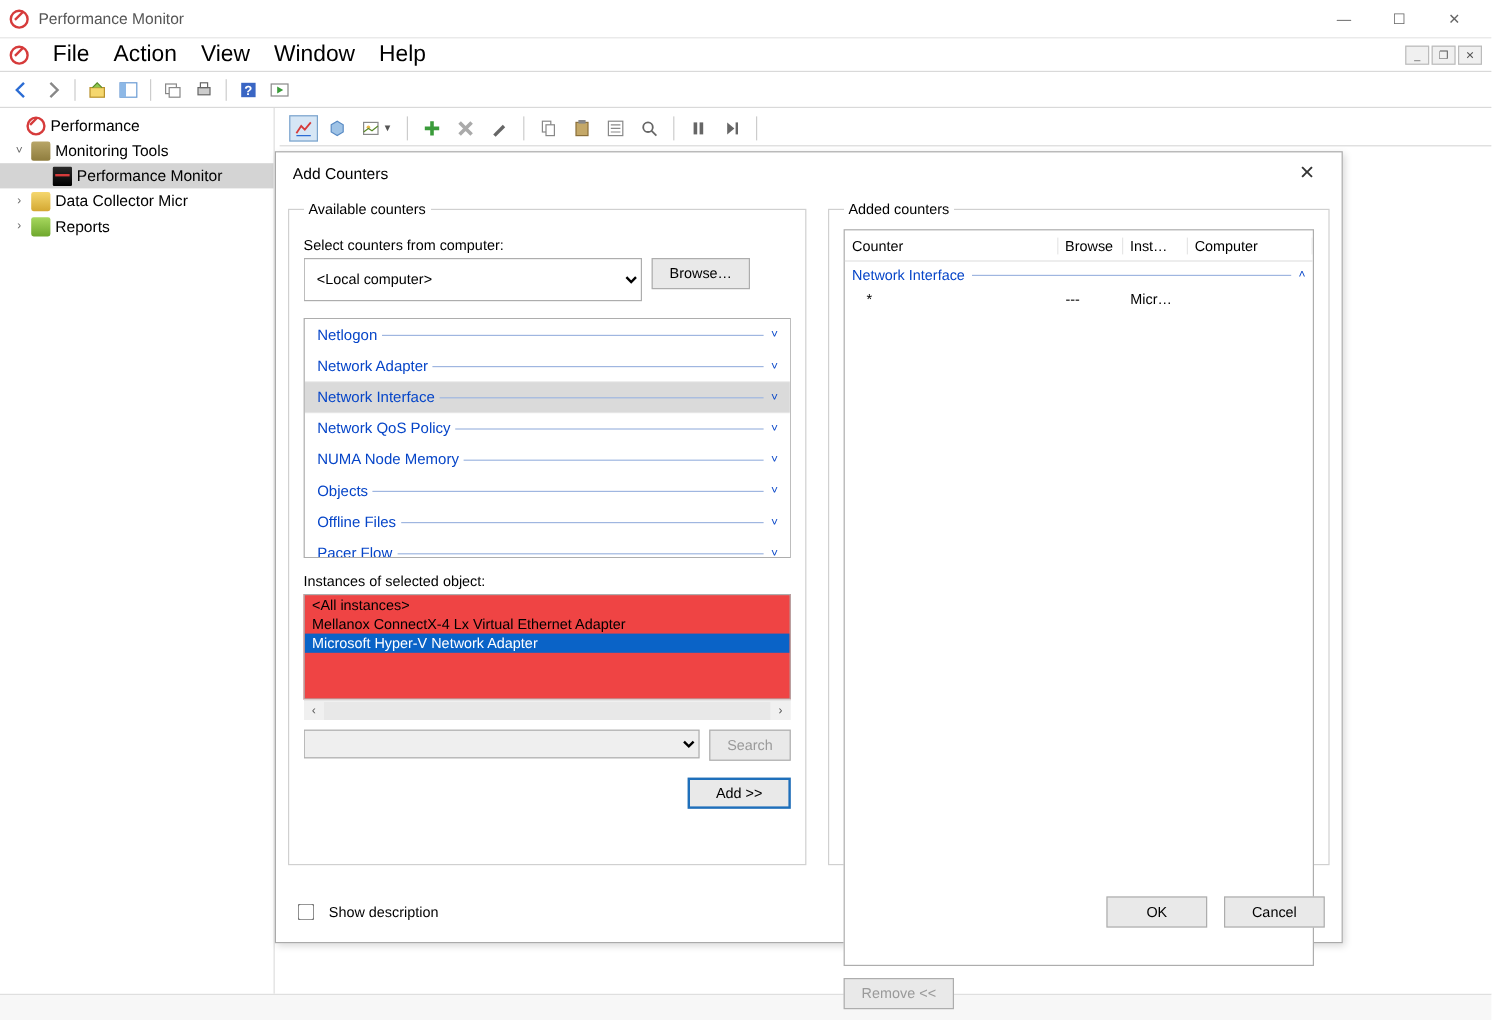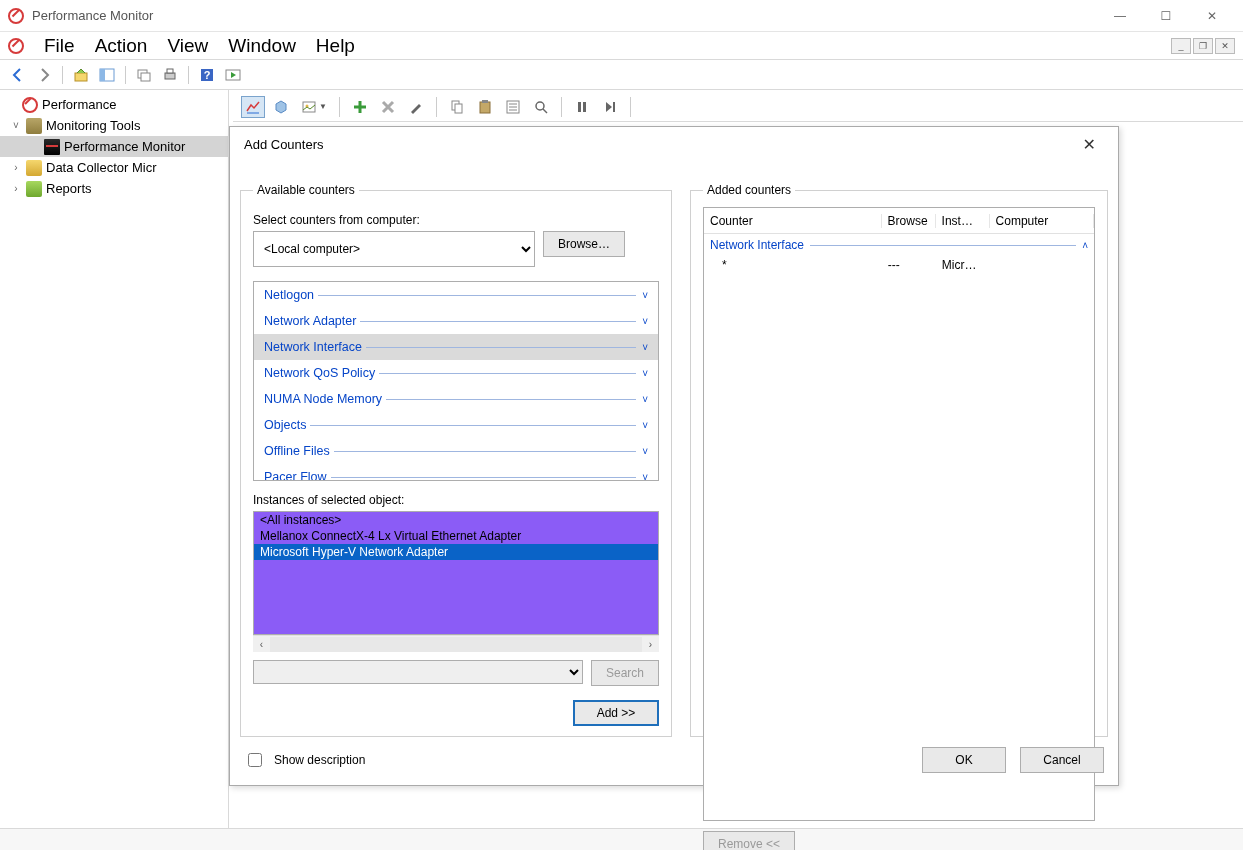--- a/index.html
+++ b/index.html
@@ -48,41 +48,41 @@
   
   .innertb { height:30px; border-bottom:1px solid #d9d9d9; display:flex; align-items:center; padding:0 8px; gap:4px; margin-left:4px; margin-top:2px;}
   .innertb .btn { width:24px; height:22px; display:flex; align-items:center; justify-content:center;}
   .innertb .btn.active { border:1px solid #7aa3cc; background:#d6e6f5;}
   .innertb .sep { width:1px; height:20px; background:#ccc; margin:0 4px;}
   
   
   .dialog { position:absolute; left:0px; top:36px; width:890px; height:660px; background:#fff; border:1px solid #aaa; box-shadow:2px 2px 6px rgba(0,0,0,0.15);}
   .dlg-title { height:34px; display:flex; align-items:center; padding:0 14px; font-size:13px; border-bottom:0;}
   .dlg-title .close { margin-left:auto; font-size:16px; color:#333; padding:4px 8px;}
-  .dlg-body { display:flex; padding:6px 10px 0 10px; gap:18px; height:560px;margin-top:16px;}
+  .dlg-body { display:flex; padding:6px 10px 0 10px; gap:18px; height:560px;}
   
   fieldset.group-box { border:1px solid #d0d0d0; padding:10px 12px 12px 12px; margin:0; position:relative;}
   fieldset.group-box > legend { font-size:12px; padding:0 4px; color:#000;}
   .left-col { width:432px;}
   .right-col { flex:1;}
   
   .label { font-size:12px; margin:6px 0 4px 0; display:block;}
   .combo { display:flex; gap:8px;}
   .combo select, .inline-select { height:36px; border:1px solid #adadad; background:#fff; font-size:12px; padding:0 6px; width:282px;}
   .btn-std { height:26px; border:1px solid #adadad; background:#e9e9e9; font-size:12px; padding:0 14px; cursor:pointer;}
   .btn-std:disabled { color:#9a9a9a;}
   .btn-primary { border:2px solid #1e6fbb; background:#e9e9e9;}
   
   .counter-list { border:1px solid #adadad; height:200px; margin-top:14px; overflow-y:scroll; background:#fff;}
   .counter-item { height:26px; display:flex; align-items:center; padding:0 10px; justify-content:space-between; font-size:12.5px; color:#0645c8; border-bottom:0;}
   .counter-item .caret { color:#0645c8; font-size:10px;}
   .counter-item .line { flex:1; border-bottom:1px solid #9fb6e0; margin:0 6px 0 4px; height:0;}
   .counter-item.selected { background:#dadada;}
   
-  .instance-list { border:1px solid #adadad; height:124px; margin-top:4px; background:#8b5cf6; overflow:auto; font-size:12px;}
+  .instance-list { border:1px solid #adadad; height:88px; margin-top:4px; background:#ef4444; overflow:auto; font-size:12px;}
   .instance-item { padding:1px 6px;}
   .instance-item.selected { background:#0a63c7; color:#fff;}
   .hscroll { height:17px; border-top:1px solid #e1e1e1; display:flex; align-items:center; background:#f0f0f0;}
   .hscroll .arrow{width:17px;text-align:center;color:#555;font-size:10px;}
   .hscroll .track{flex:1;background:#e8e8e8;height:15px;}
   
   .search-row { display:flex; gap:8px; margin-top:8px;}
   .search-row select { flex:1; height:24px; border:1px solid #adadad;}
   
   .add-row { text-align:right; margin-top:14px;}

